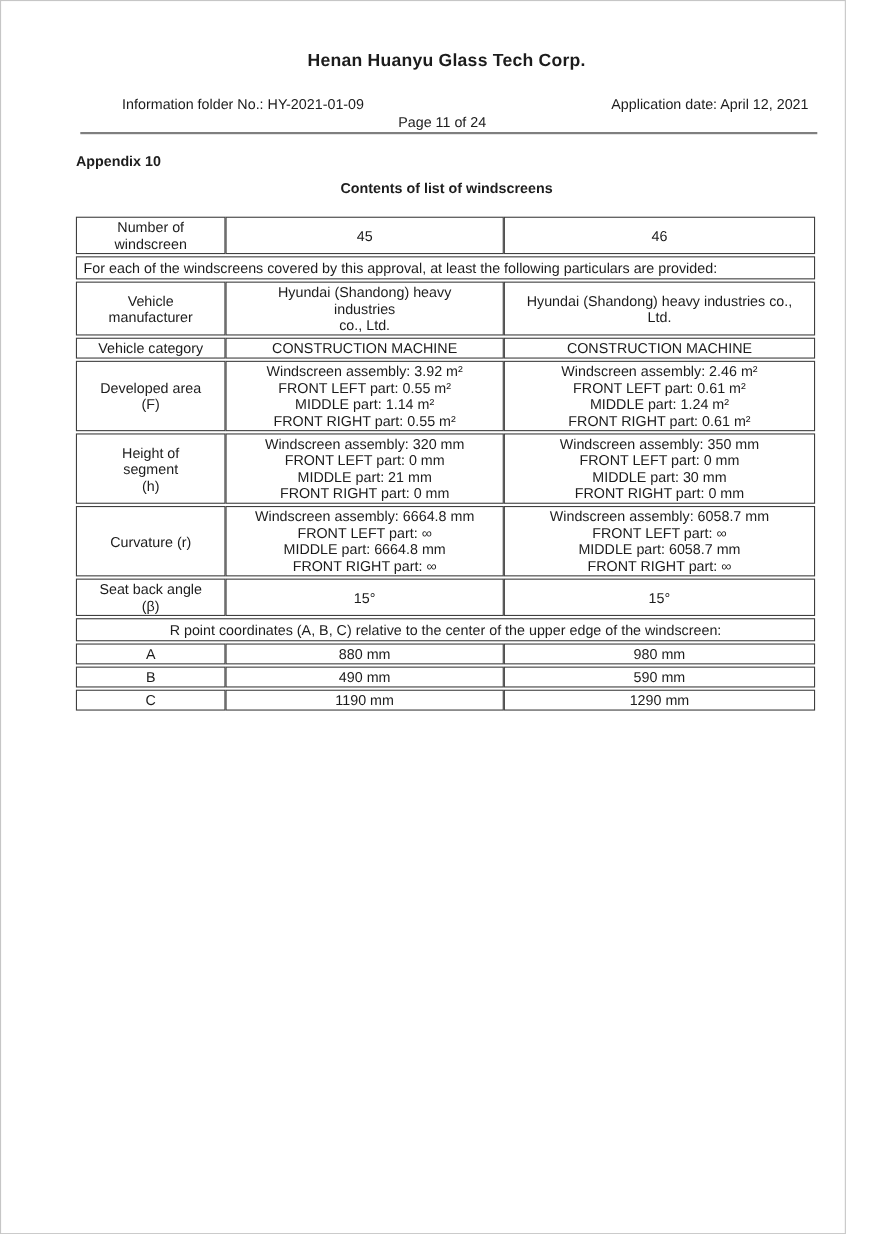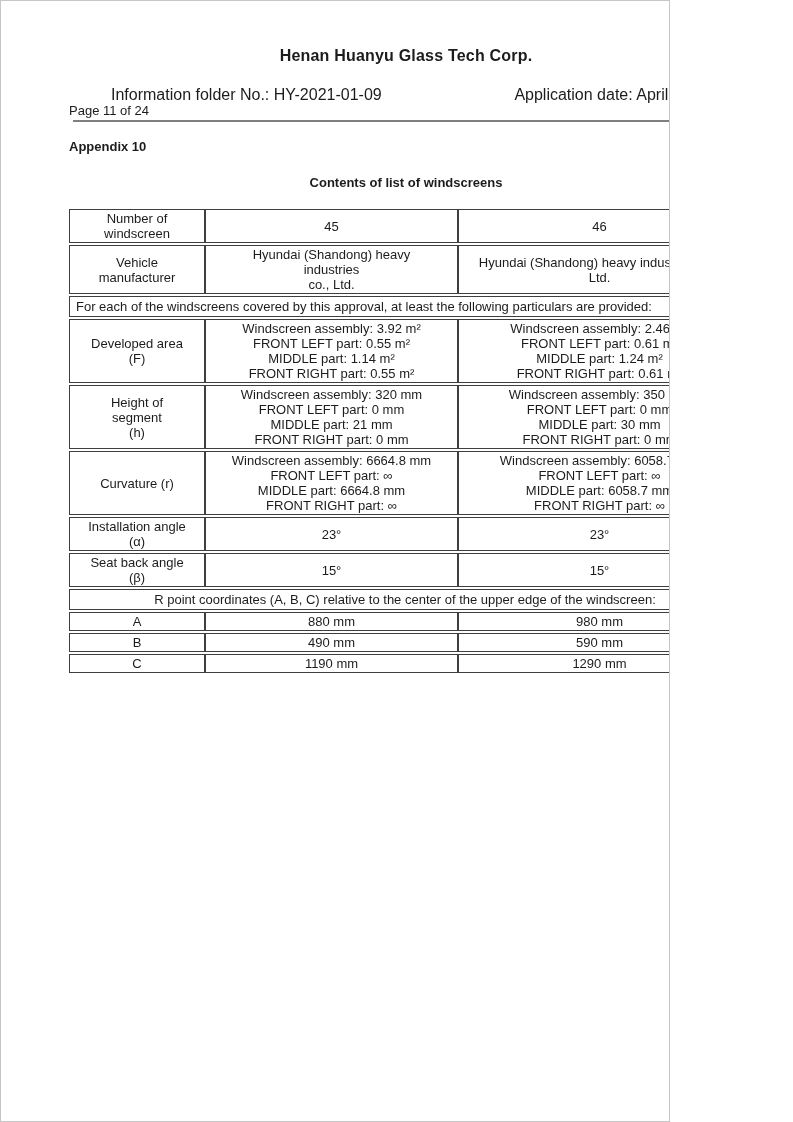--- a/index.html
+++ b/index.html
@@ -2,21 +2,21 @@
 <html><head>
 <meta charset="utf-8">
 <style>
   html, body {
     margin: 0;
     padding: 0;
     background: #ffffff;
   }
   .page {
     position: relative;
-    width: 670px;
+    width: 769px;
     height: 1122px;
     box-sizing: border-box;
     background: #ffffff;
     border: 1px solid #c6c6c6;
     font-family: "Liberation Sans", "DejaVu Sans", sans-serif;
     color: #1c1c1c;
     overflow: hidden;
   }
   .content {
     margin-left: 68px;
@@ -27,27 +27,27 @@
     padding-top: 46px;
     text-align: center;
     font-size: 16px;
     font-weight: bold;
     letter-spacing: 0.2px;
   }
   .hdr-row {
     display: flex;
     justify-content: space-between;
     margin-top: 22px;
-    font-size: 16px;
+    font-size: 13px;
     line-height: 15px;
   }
   .hdr-left { padding-left: 42px; }
   .hdr-right { padding-right: 8px; margin-left: 16px; }
   .hdr-page {
-    text-align: left;
+    text-align: center;
     padding-right: 8px;
     font-size: 13px;
     line-height: 15px;
     margin-top: 1px;
   }
   .hdr-rule {
     height: 2px;
     background: #7f7f7f;
     margin-top: 2px;
     margin-left: 4px;
@@ -56,21 +56,21 @@
   .appendix {
     text-align: left;
     font-size: 13px;
     font-weight: bold;
     margin-top: 17px;
   }
   .subtitle {
     text-align: center;
     font-size: 13px;
     font-weight: bold;
-    margin-top: 21px;
+    margin-top: 9px;
   }
   table.spec-table {
     margin-top: 17px;
     border-collapse: separate;
     border-spacing: 0 2px;
     table-layout: fixed;
     width: 672px;
     font-size: 13px;
     line-height: 15px;
   }
@@ -119,29 +119,34 @@
         <col class="c-b">
       </colgroup>
       <tbody>
         <tr>
           <td>Number of
 windscreen</td>
           <td>45</td>
           <td>46</td>
         </tr>
         <tr>
+          <td colspan="3" class="note">For each of the windscreens covered by this approval, at least the following particulars are provided:</td>
+        </tr>
+        <tr>
           <td>Vehicle
 manufacturer</td>
           <td>Hyundai (Shandong) heavy industries
 co., Ltd.</td>
           <td>Hyundai (Shandong) heavy industries co.,
 Ltd.</td>
         </tr>
         <tr>
-          <td colspan="3" class="note">For each of the windscreens covered by this approval, at least the following particulars are provided:</td>
+          <td>Vehicle category</td>
+          <td>CONSTRUCTION MACHINE</td>
+          <td>CONSTRUCTION MACHINE</td>
         </tr>
         <tr>
           <td>Developed area (F)</td>
           <td>Windscreen assembly: 3.92 m²
 FRONT LEFT part: 0.55 m²
 MIDDLE part: 1.14 m²
 FRONT RIGHT part: 0.55 m²</td>
           <td>Windscreen assembly: 2.46 m²
 FRONT LEFT part: 0.61 m²
 MIDDLE part: 1.24 m²
@@ -164,26 +169,20 @@
           <td>Windscreen assembly: 6664.8 mm
 FRONT LEFT part: ∞
 MIDDLE part: 6664.8 mm
 FRONT RIGHT part: ∞</td>
           <td>Windscreen assembly: 6058.7 mm
 FRONT LEFT part: ∞
 MIDDLE part: 6058.7 mm
 FRONT RIGHT part: ∞</td>
         </tr>
         <tr>
-          <td>Installation angle
-(α)</td>
-          <td>23°</td>
-          <td>23°</td>
-        </tr>
-        <tr>
           <td>Seat back angle (β)</td>
           <td>15°</td>
           <td>15°</td>
         </tr>
         <tr>
           <td colspan="3" class="centered-note">R point coordinates (A, B, C) relative to the center of the upper edge of the windscreen:</td>
         </tr>
         <tr>
           <td>A</td>
           <td>880 mm</td>

